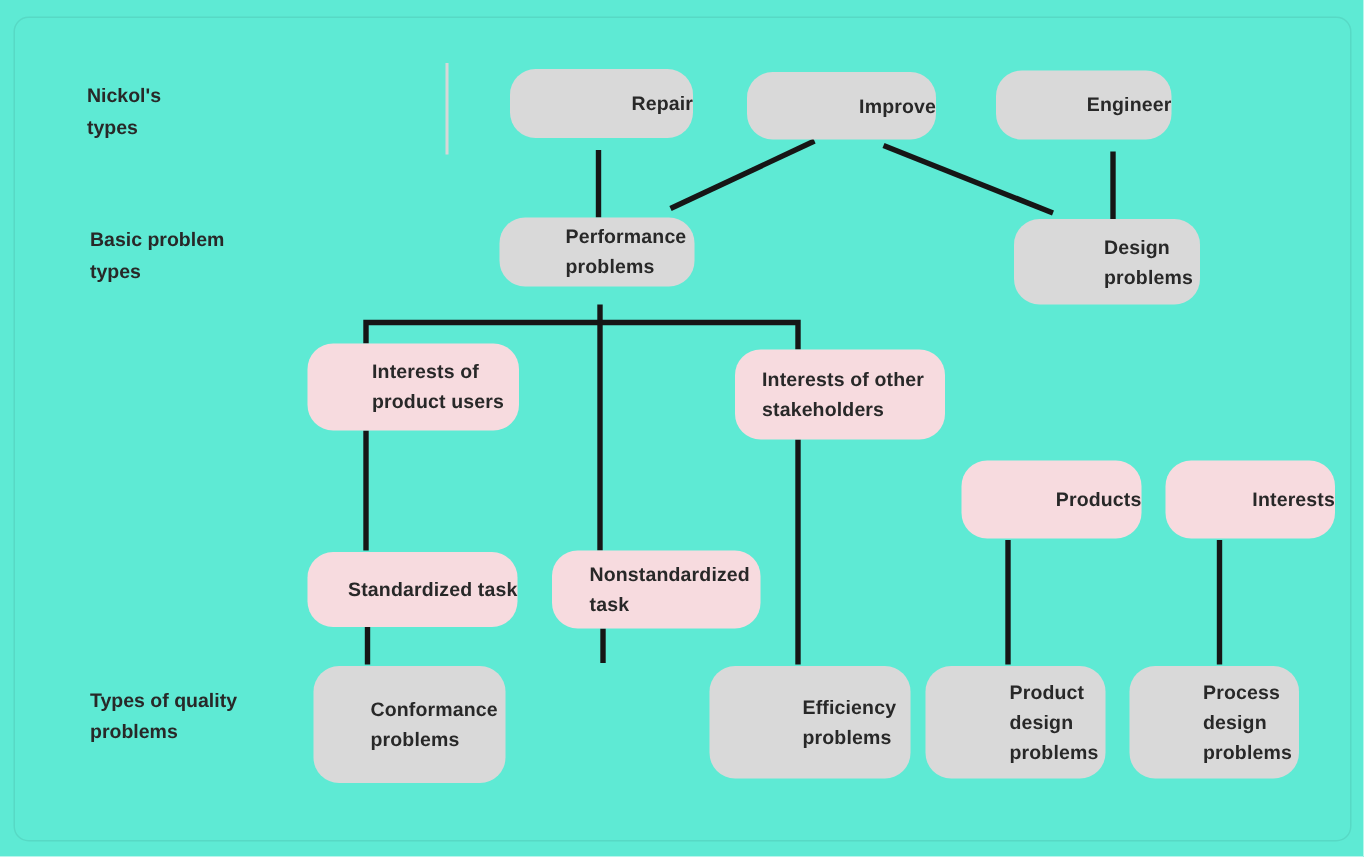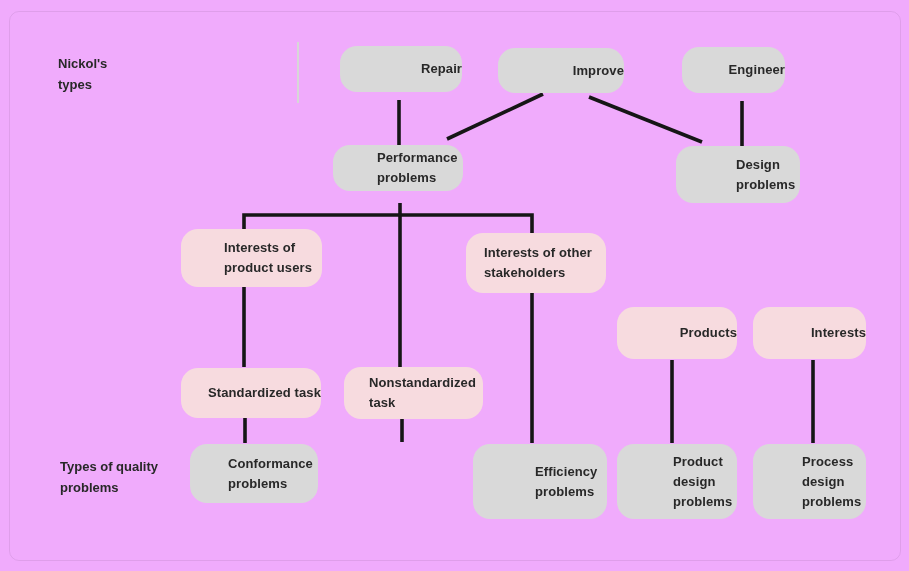--- a/index.html
+++ b/index.html
@@ -1,19 +1,19 @@
 <!DOCTYPE html>
 <html style="--gray-box: #d9d9d9; --pink-box: #f7dbdf; --line: #161616; --text: #282828;"><head>
 <meta charset="utf-8">
 <style>
   html, body { margin: 0; padding: 0; background: #ffffff; }
   .canvas {
     position: relative;
     width: 909px; height: 571px;
-    background: #f0abfc;
+    background: #5eead4;
     font-family: "Liberation Sans", sans-serif;
     color: var(--text, #2b2b2b);
     overflow: hidden;
   }
   .frame {
     position: absolute; left: 9px; top: 11px; right: 8px; bottom: 10px;
     border: 1px solid rgba(0,0,0,0.07);
     border-radius: 10px;
     pointer-events: none;
   }
@@ -26,21 +26,21 @@
   .node {
     position: absolute;
     display: flex; align-items: center; justify-content: flex-end;
     font-size: 13px; font-weight: 600; line-height: 20px;
     letter-spacing: .1px;
     border-radius: 17px;
   }
   .node .t { text-align: left; }
   .node .t.center { text-align: center; }
   .gray { background: var(--gray-box, #d9d9d9); }
-  .pink { background: var(--pink-box, #f7dbdf); }
+  .pink { background: var(--pink-box, #f7dbdf); margin-left: 24px; }
   .rowlabel {
     position: absolute;
     font-size: 13px; font-weight: 600; line-height: 21px;
     color: var(--text, #2b2b2b);
   }
   .divider {
     position: absolute;
     width: 1.5px;
     background: #d7d7d7;
   }
@@ -63,29 +63,30 @@
     <line x1="532" y1="293" x2="532" y2="443"></line>
     <line x1="245" y1="418" x2="245" y2="443"></line>
     <line x1="402" y1="419" x2="402" y2="442"></line>
     <line x1="672" y1="360" x2="672" y2="443"></line>
     <line x1="813" y1="360" x2="813" y2="443"></line>
   </svg>
 
   <div class="divider" style="left:297px; top:42px; height:61px"></div>
 
   <div class="rowlabel" style="left:58px; top:53px; width:82px">Nickol's types</div>
+  <div class="rowlabel" style="left:60px; top:149px; width:100px">Basic problem types</div>
   <div class="rowlabel" style="left:60px; top:456px; width:110px">Types of quality problems</div>
 
   <div class="node gray" style="left:340px; top:46px; width:122px; height:46px">
     <span class="t center">Repair</span>
     </div>
   <div class="node gray" style="left:498px; top:48px; width:126px; height:45px">
     <span class="t center">Improve</span>
     </div>
-  <div class="node gray" style="left:682px; top:47px; width:103px; height:46px">
+  <div class="node gray" style="left:664px; top:47px; width:117px; height:46px">
     <span class="t center">Engineer</span>
     </div>
 
   <div class="node gray" style="left:333px; top:145px; width:130px; height:46px">
     <span class="t" style="width:86px">Performance problems</span>
     </div>
   <div class="node gray" style="left:676px; top:146px; width:124px; height:57px">
     <span class="t" style="width:64px">Design problems</span>
     </div>
 
@@ -103,21 +104,21 @@
     <span class="t center">Interests</span>
     </div>
 
   <div class="node pink" style="left:181px; top:368px; width:140px; height:50px">
     <span class="t center">Standardized task</span>
     </div>
   <div class="node pink" style="left:344px; top:367px; width:139px; height:52px">
     <span class="t" style="width:114px">Nonstandardized task</span>
     </div>
 
-  <div class="node gray" style="left:190px; top:444px; width:128px; height:59px">
+  <div class="node gray" style="left:209px; top:444px; width:128px; height:78px">
     <span class="t" style="width:90px">Conformance problems</span>
     </div>
   <div class="node gray" style="left:473px; top:444px; width:134px; height:75px">
     <span class="t" style="width:72px">Efficiency problems</span>
     </div>
   <div class="node gray" style="left:617px; top:444px; width:120px; height:75px">
     <span class="t" style="width:64px">Product design problems</span>
     </div>
   <div class="node gray" style="left:753px; top:444px; width:113px; height:75px">
     <span class="t" style="width:64px">Process design problems</span>

